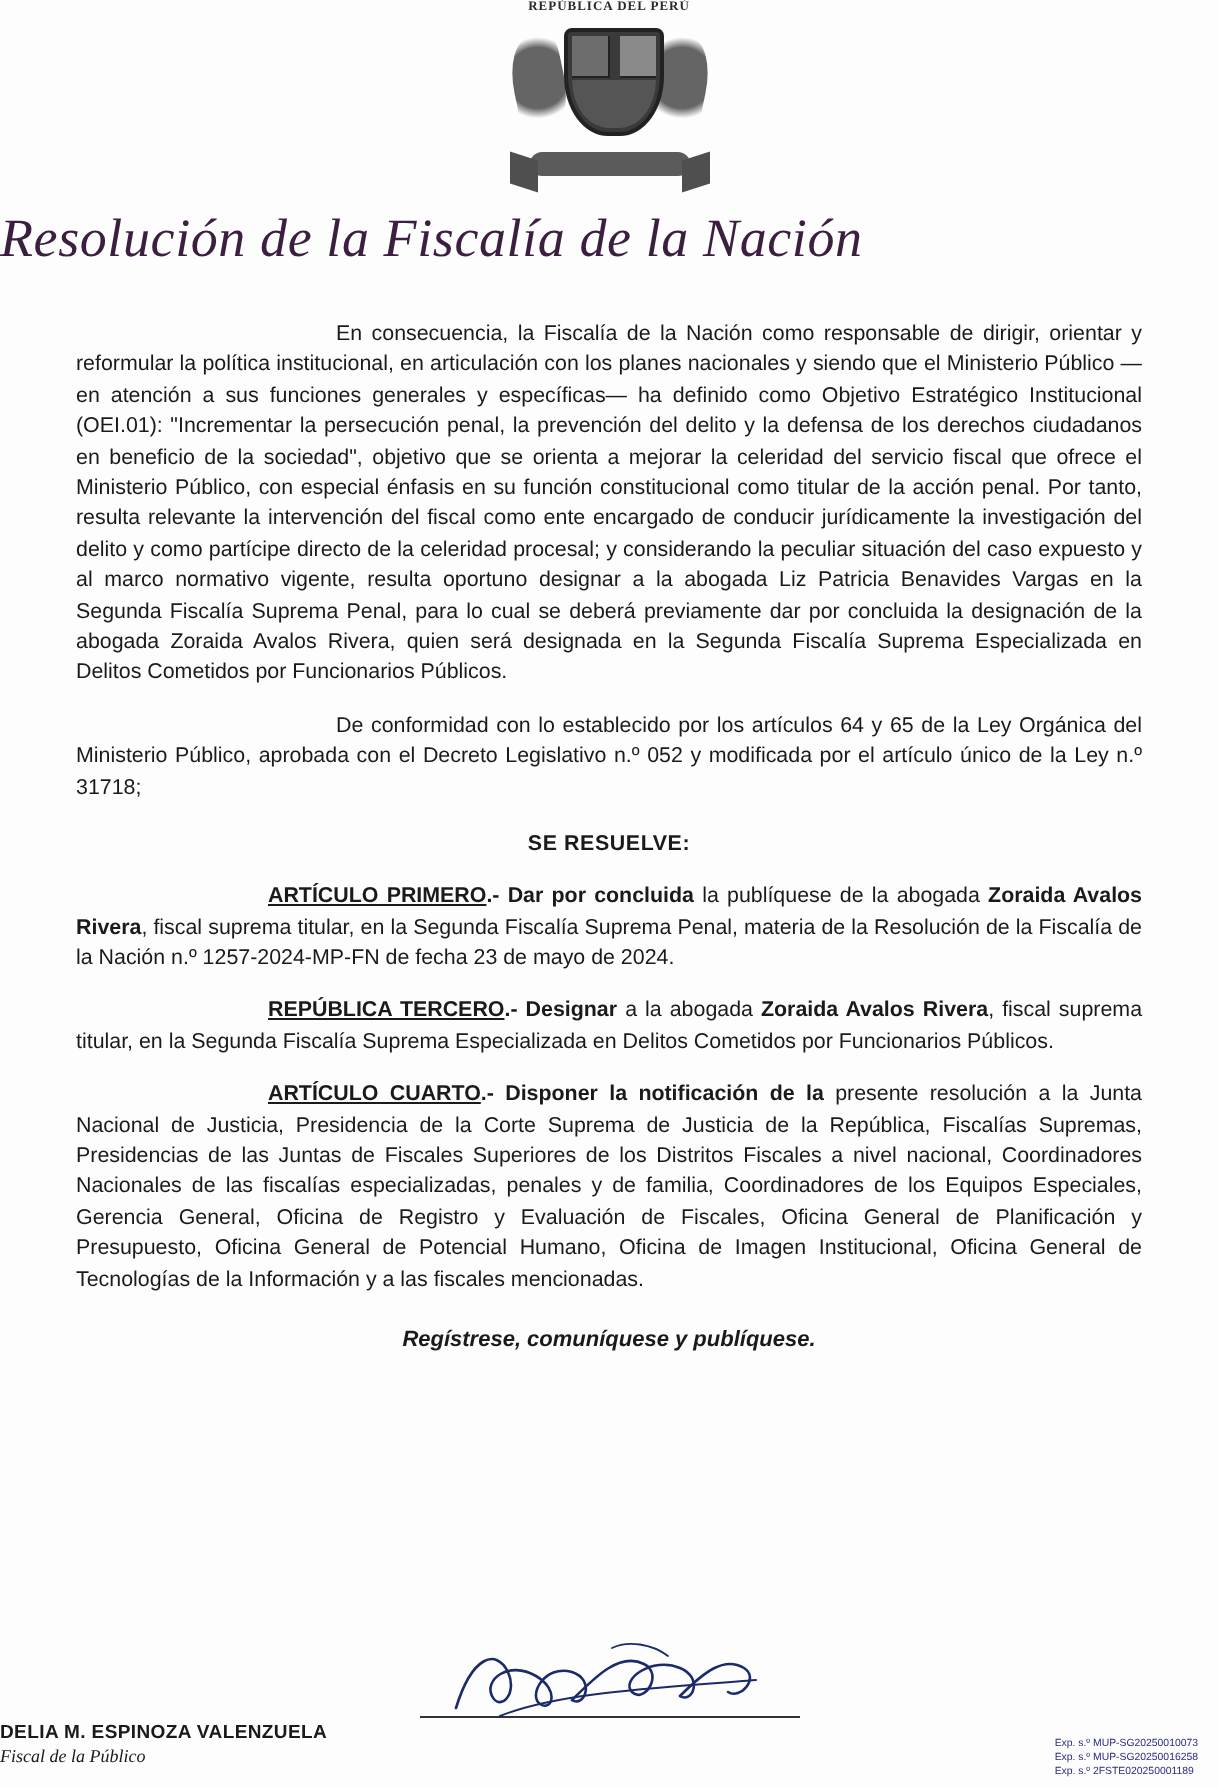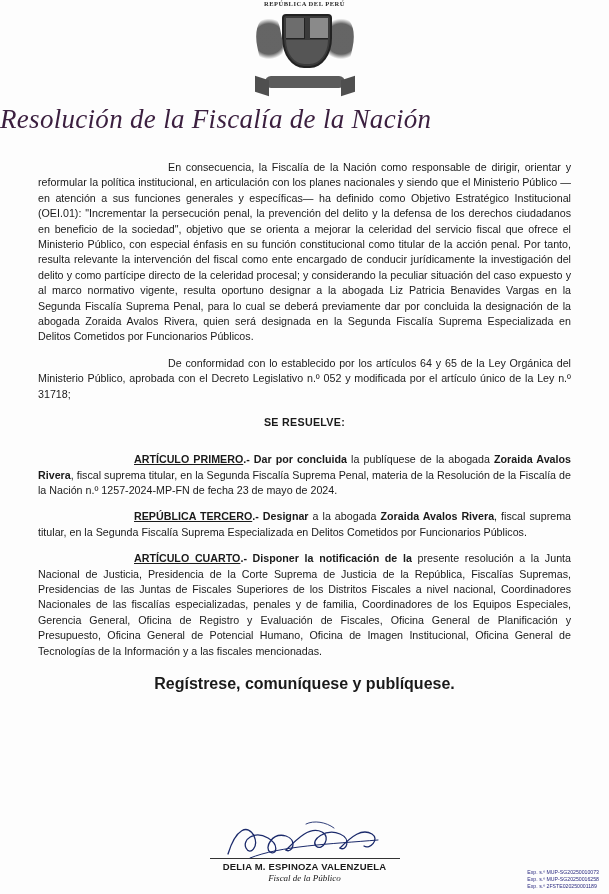--- a/index.html
+++ b/index.html
@@ -154,40 +154,41 @@
     text-align: justify;
     text-justify: inter-word;
     color: #1a1a1a;
   }
   .lead-space { display: inline-block; width: 130px; }
   .lead-space-sm { display: inline-block; width: 96px; }
   b { font-weight: bold; }
   u { }
 
   .resuelve {
-    margin: 14px 0 24px 0;
+    margin: 14px 0 13px 0;
     font-size: 10.7px;
     font-weight: bold;
     text-align: center;
     letter-spacing: 0.3px;
   }
   .signoff {
     margin-top: 16px;
-    font-size: 16px;
+    font-size: 11px;
     font-weight: bold;
     text-align: center;
+    font-style: italic;
   }
 
   
   .sig-block {
     position: absolute;
     left: 0;
     top: 818px;
     width: 609px;
-    text-align: center;
+    text-align: left;
   }
   .sig-scribble {
     position: relative;
     height: 44px;
     width: 190px;
     margin: 0 auto -4px auto;
   }
   .sig-line {
     width: 190px;
     height: 0;

